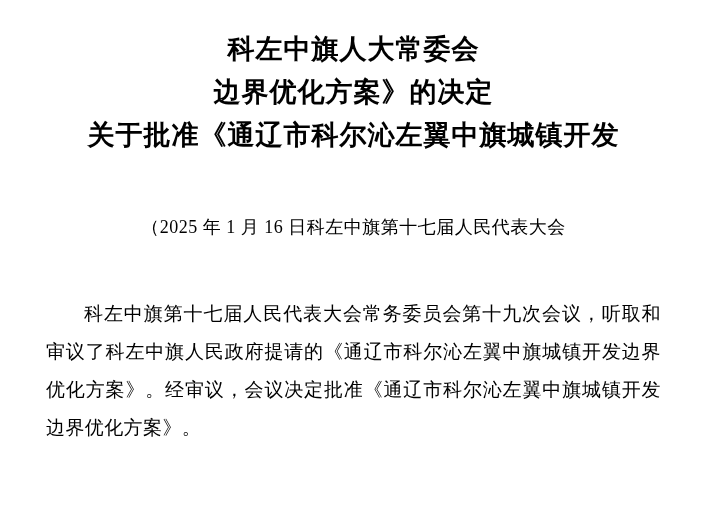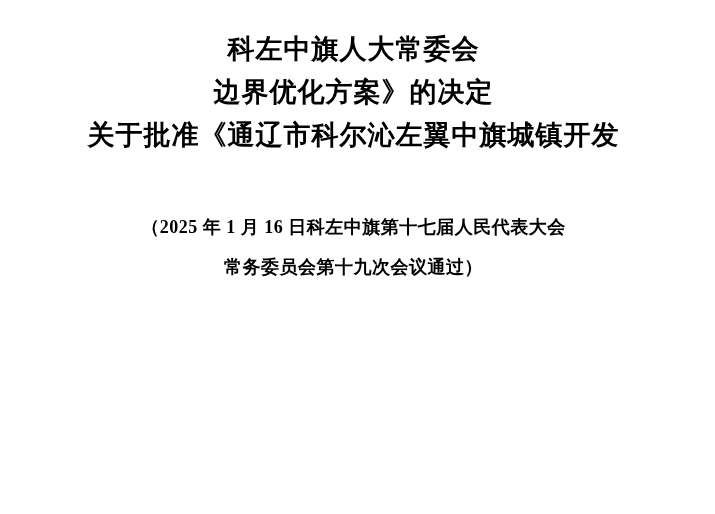--- a/index.html
+++ b/index.html
@@ -36,21 +36,20 @@
   }
   .subtitle {
     margin-top: 50px;
     text-align: center;
     font-size: 18px;
     line-height: 40px;
     letter-spacing: 0.5px;
   }
   .subtitle .line {
     display: block;
-    font-weight: bold;
   }
   .body-text {
     margin-top: 48px;
     font-size: 19px;
     line-height: 38px;
     text-align: justify;
     text-justify: inter-ideograph;
     letter-spacing: 0.4px;
     padding: 0 6px;
   }
@@ -65,17 +64,19 @@
 <div class="page">
 
   <h1 class="doc-title">
     <span class="line">科左中旗人大常委会</span>
     <span class="line">边界优化方案》的决定</span>
     <span class="line">关于批准《通辽市科尔沁左翼中旗城镇开发</span>
   </h1>
 
   <div class="subtitle">
     <span class="line">（2025 年 1 月 16 日科左中旗第十七届人民代表大会</span>
-    <span class="line">常务委员会第十九次会议通过）</span>
   </div>
 
+  <div class="body-text">
+    <p>科左中旗第十七届人民代表大会常务委员会第十九次会议，听取和审议了科左中旗人民政府提请的《通辽市科尔沁左翼中旗城镇开发边界优化方案》。经审议，会议决定批准《通辽市科尔沁左翼中旗城镇开发边界优化方案》。</p>
+  </div>
 
 </div>
 
 </body></html>

